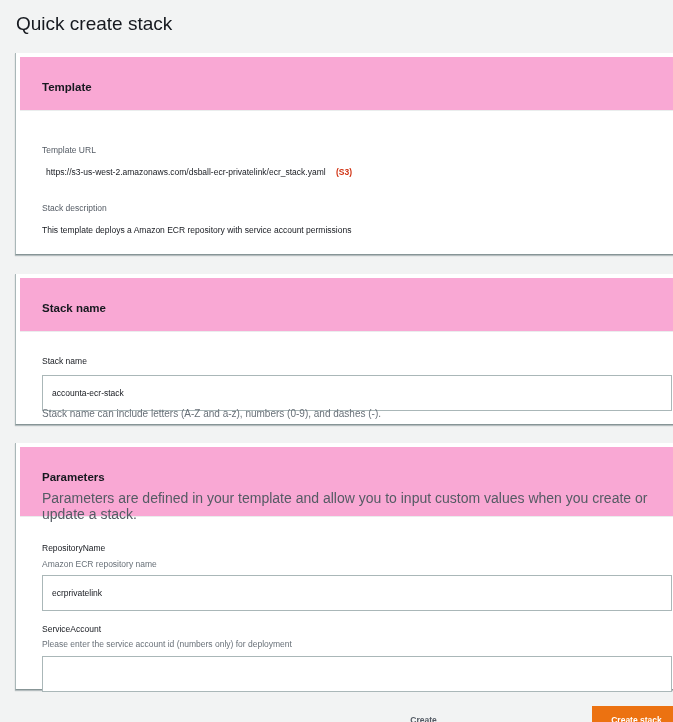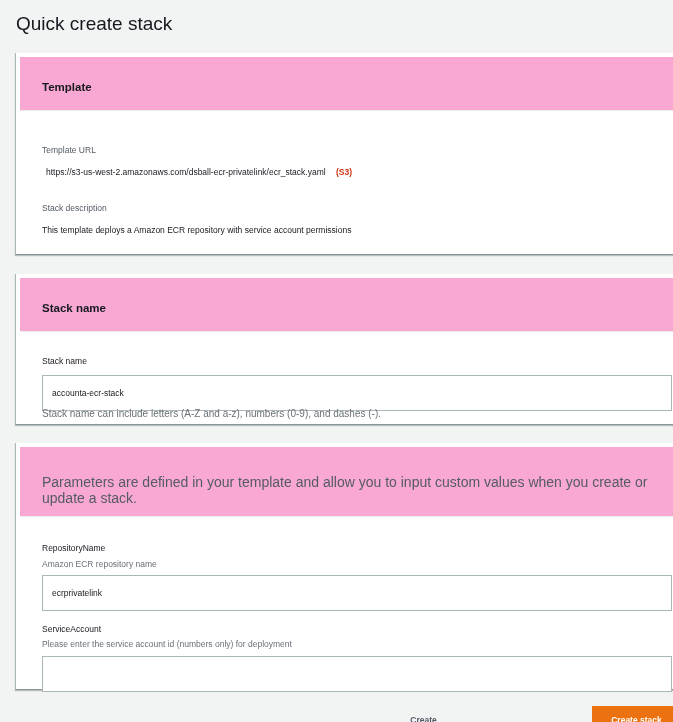--- a/index.html
+++ b/index.html
@@ -86,20 +86,21 @@
   </div>
   <div class="panel-body">
     <div class="label" style="position:absolute; top:16px; left:18px;">Stack name</div>
     <input class="input" type="text" style="position: absolute; top: 35px; left: 18px;" value="accounta-ecr-stack">
     <div class="hint" style="position:absolute; top:68px; left:18px; white-space:nowrap;">Stack name can include letters (A-Z and a-z), numbers (0-9), and dashes (-).</div>
   </div>
 </section>
 
 <section class="panel" style="top:431px; height:247px;">
   <div class="panel-header" style="height:70px; padding-top:20px;">
+    <h2>Parameters</h2>
     <div class="desc">Parameters are defined in your template and allow you to input custom values when you create or update a stack.</div>
   </div>
   <div class="panel-body">
     <div class="label" style="position:absolute; top:18px; left:18px;">RepositoryName</div>
     <div class="sublabel" style="position:absolute; top:34px; left:18px;">Amazon ECR repository name</div>
     <input class="input" type="text" style="position: absolute; top: 50px; left: 18px;" value="ecrprivatelink">
 
     <div class="label" style="position:absolute; top:99px; left:18px;">ServiceAccount</div>
     <div class="sublabel" style="position:absolute; top:114px; left:18px;">Please enter the service account id (numbers only) for deployment</div>
     <input class="input" type="text" style="position: absolute; top: 131px; left: 18px;" value="">

